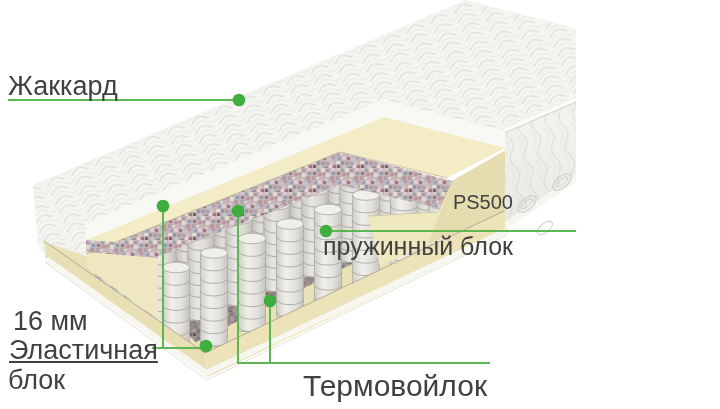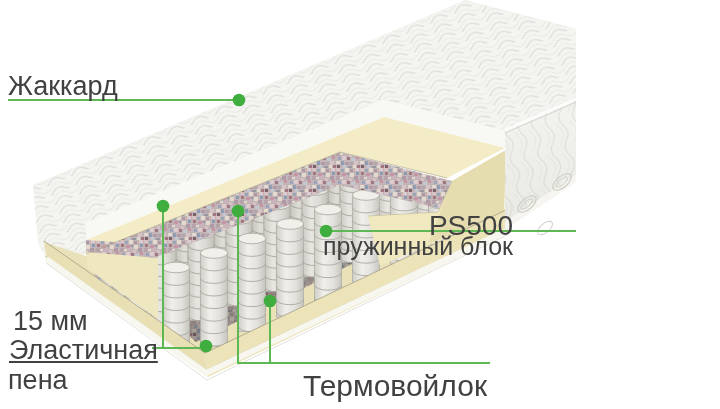--- a/index.html
+++ b/index.html
@@ -1,20 +1,20 @@
 <!DOCTYPE html>
 <html><head>
 <meta charset="utf-8">
 <style>
 html,body{margin:0;padding:0;background:#fff}
 #stage{position:relative;width:576px;height:409px;overflow:hidden;background:#fff;font-family:"Liberation Sans",sans-serif}
 #art{position:absolute;left:0;top:0}
 .lbl{position:absolute;line-height:1;white-space:nowrap}
 #lbl-jacquard{left:8px;top:73px;font-size:27px}
-#lbl-ps500{right:63px;top:212px;font-size:28px}
+#lbl-ps500{right:63px;top:192px;font-size:20px}
 #lbl-springblock{right:63px;top:234px;font-size:25px}
 #lbl-foam1{left:13px;top:308px;font-size:27px}
 #lbl-foam2{left:9px;top:337px;font-size:27px}
 #lbl-foam3{left:8px;top:367px;font-size:27px}
 #lbl-thermo{left:303px;top:331px;font-size:30px}
 #watermark{position:absolute;left:608px;top:366px;width:112px;height:36px}
 #wm-text{position:absolute;left:39px;top:1px;font-size:30px;font-weight:bold;letter-spacing:-1px}
 </style>
 </head>
 <body>
@@ -575,23 +575,23 @@
   <path class="accent-line" d="M270,301 V363" stroke-width="2" fill="none" stroke="#5db854"></path>
   <path class="accent-line" d="M237,363 H490" stroke-width="2" fill="none" stroke="#5db854"></path>
   <circle class="accent-dot" cx="238" cy="211" r="6.3" fill="#3fae3e"></circle>
   <circle class="accent-dot" cx="270" cy="301" r="6.3" fill="#3fae3e"></circle>
 </g>
 </svg>
 
 <div class="lbl" id="lbl-jacquard" style="color: rgb(65, 65, 65);">Жаккард</div>
 <div class="lbl" id="lbl-ps500" style="color: rgb(65, 65, 65);">PS500</div>
 <div class="lbl" id="lbl-springblock" style="color: rgb(65, 65, 65); margin-left: 48px;">пружинный блок</div>
-<div class="lbl" id="lbl-foam1" style="color: rgb(65, 65, 65);">15 мм</div>
+<div class="lbl" id="lbl-foam1" style="color: rgb(65, 65, 65);">16 мм</div>
 <div class="lbl" id="lbl-foam2" style="color: rgb(65, 65, 65); text-decoration: underline;">Эластичная</div>
-<div class="lbl" id="lbl-foam3" style="color: rgb(65, 65, 65);">пена</div>
+<div class="lbl" id="lbl-foam3" style="color: rgb(65, 65, 65);">блок</div>
 <div class="lbl" id="lbl-thermo" style="color: rgb(65, 65, 65); margin-top: 40px;">Термовойлок</div>
 
 <div id="watermark">
   <svg width="38" height="36">
     <circle cx="12" cy="12" r="7" fill="#dadada"></circle>
     <circle cx="26" cy="8" r="5" fill="#dadada"></circle>
     <circle cx="12" cy="26" r="6" fill="#dadada"></circle>
     <circle cx="27" cy="22" r="7" fill="#dadada"></circle>
   </svg>
 </div>

